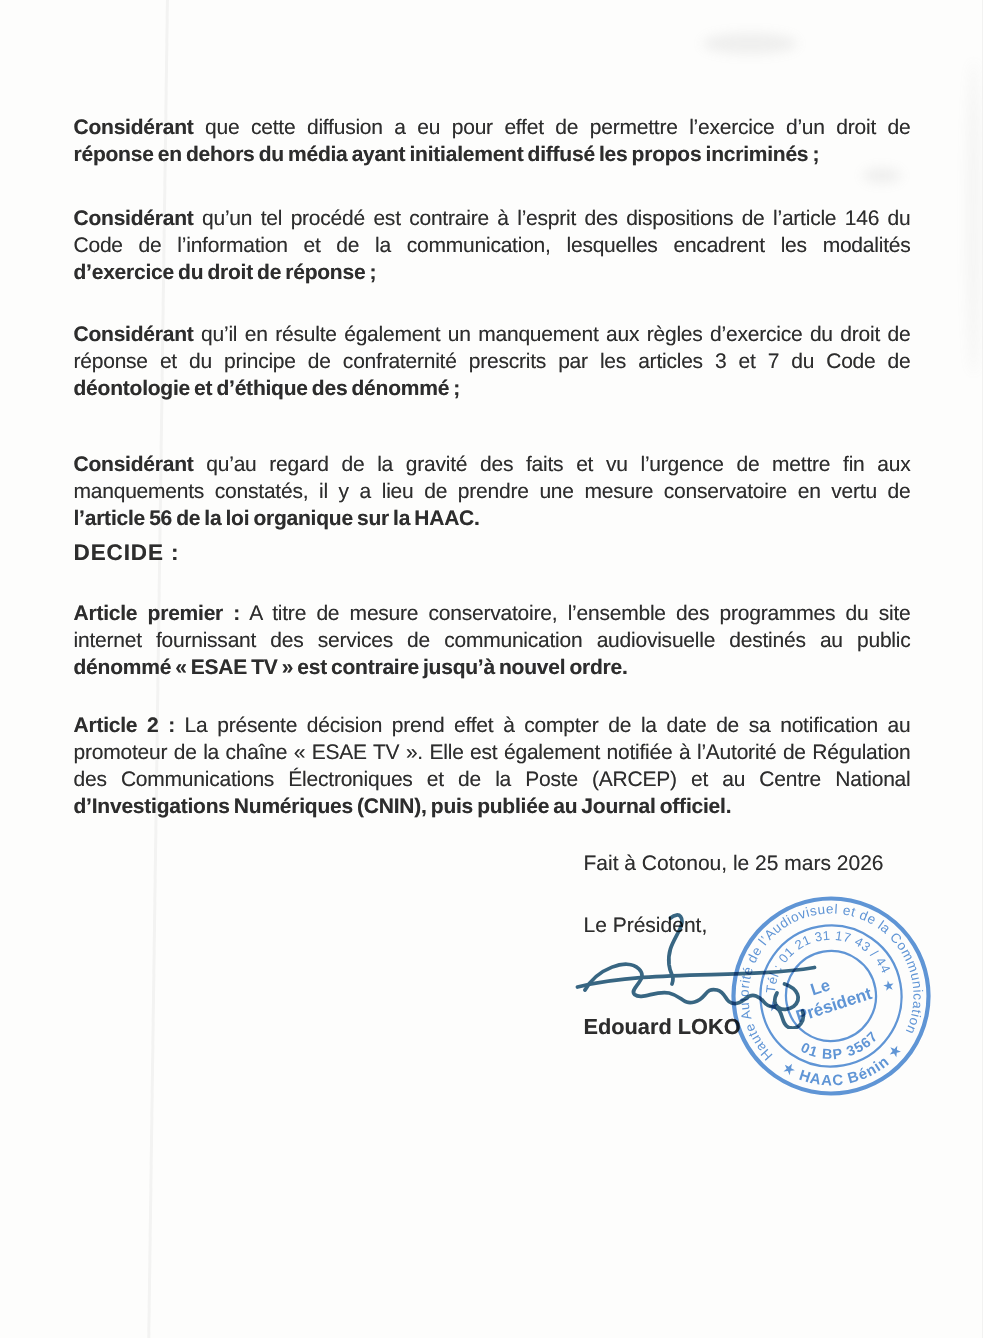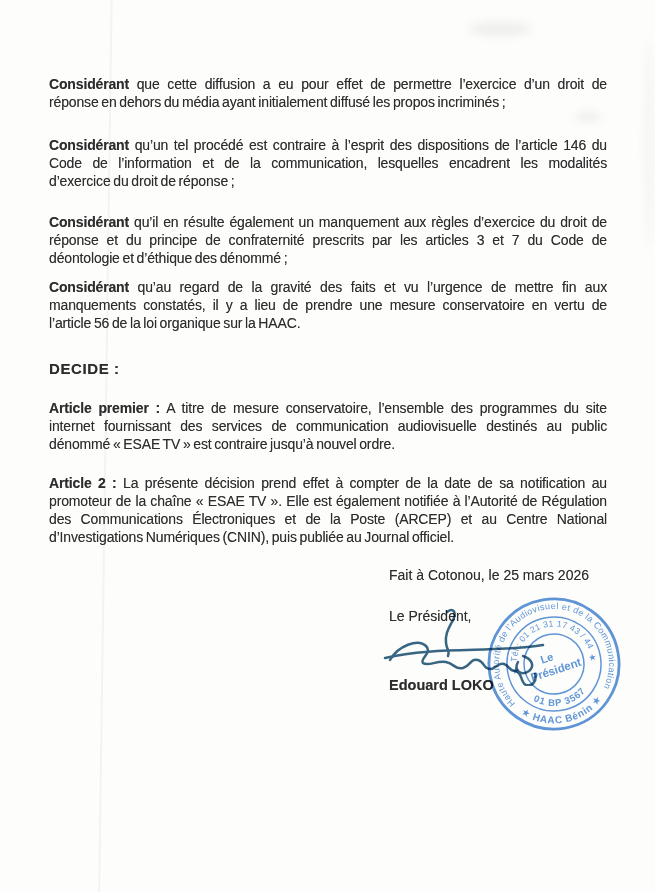--- a/index.html
+++ b/index.html
@@ -22,21 +22,21 @@
   .smudge.s2{left:575px;top:112px;width:26px;height:10px;}
   .smudge.s3{left:644px;top:40px;width:10px;height:210px;opacity:.08;}
 
   .para{
     position:absolute;left:49px;width:558px;
     font-size:14px;line-height:18px;
     letter-spacing:-0.15px;word-spacing:-1px;
     text-shadow:0 0 0.4px rgba(40,40,40,.45);
   }
   .para .ln{text-align:justify;text-align-last:justify;}
-  .para .ln.last{text-align-last:left;}
+  .para .ln.last{text-align-last:left;font-weight:bold;}
   .para b{font-weight:bold;}
 
   .decide{
     position:absolute;left:49px;width:558px;top:360px;
     text-align:left;font-weight:bold;font-size:15px;
     letter-spacing:0.6px;
     text-shadow:0 0 0.4px rgba(40,40,40,.5);
   }
 
   .signoff{position:absolute;left:389px;font-size:14px;line-height:18px;
@@ -70,21 +70,21 @@
   <div class="para" style="top:136px">
       <div class="ln"><b>Considérant</b> qu’un tel procédé est contraire à l’esprit des dispositions de l’article 146 du</div>
       <div class="ln">Code de l’information et de la communication, lesquelles encadrent les modalités</div>
       <div class="ln last">d’exercice du droit de réponse ;</div>
     </div>
   <div class="para" style="top:213px">
       <div class="ln"><b>Considérant</b> qu’il en résulte également un manquement aux règles d’exercice du droit de</div>
       <div class="ln">réponse et du principe de confraternité prescrits par les articles 3 et 7 du Code de</div>
       <div class="ln last">déontologie et d’éthique des dénommé ;</div>
     </div>
-  <div class="para" style="top:278px">
+  <div class="para" style="top:300px">
       <div class="ln"><b>Considérant</b> qu’au regard de la gravité des faits et vu l’urgence de mettre fin aux</div>
       <div class="ln">manquements constatés, il y a lieu de prendre une mesure conservatoire en vertu de</div>
       <div class="ln last">l’article 56 de la loi organique sur la HAAC.</div>
     </div>
 
   <div class="decide">DECIDE :</div>
 
   <div class="para" style="top:399px">
       <div class="ln"><b>Article premier :</b> A titre de mesure conservatoire, l’ensemble des programmes du site</div>
       <div class="ln">internet fournissant des services de communication audiovisuelle destinés au public</div>

